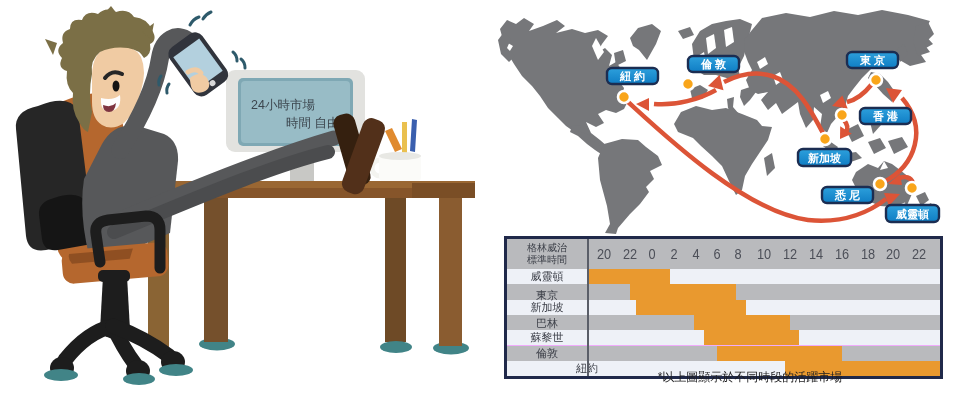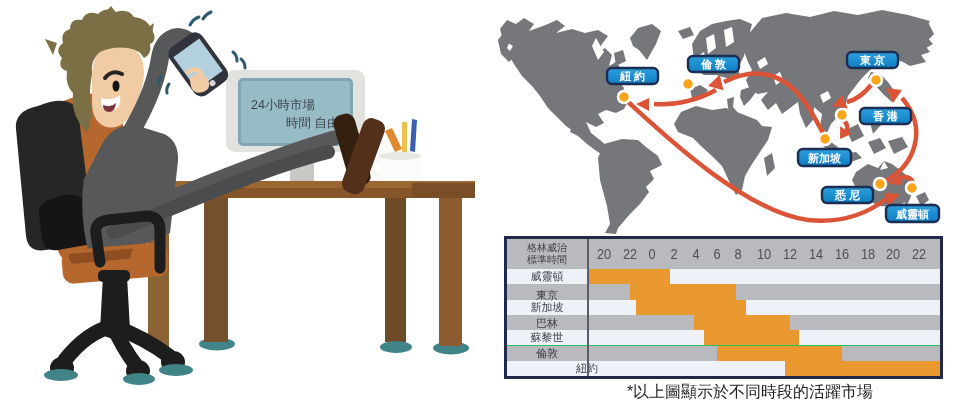--- a/index.html
+++ b/index.html
@@ -1,34 +1,34 @@
 <!DOCTYPE html>
 <html><head>
 <meta charset="utf-8">
 <style>
   html,body{margin:0;padding:0;background:#ffffff;}
   #stage{position:relative;width:979px;height:410px;background:#ffffff;overflow:hidden;
          font-family:"Liberation Sans", sans-serif;}
   #tbl{position:absolute;left:504px;top:236px;width:439px;height:143px;
-       border:3px solid #20294a;box-sizing:border-box;background:#22c55e;}
+       border:3px solid #20294a;box-sizing:border-box;background:#f0abfc;}
   .row{position:absolute;left:0;width:433px;}
   .gray{background:#b9babd;}
   .lite{background:#eef1f7;}
   .lbl{position:absolute;left:0;top:0;width:80px;height:100%;
        display:flex;align-items:center;justify-content:center;
        font-size:11px;color:#3d4049;}
   .bar{position:absolute;top:0;height:100%;background:#e9992f;}
   #vline{position:absolute;left:80px;top:0;width:1.5px;height:137px;background:#5a5e68;z-index:5;}
   #hours{position:absolute;left:0;top:0;width:433px;height:26px;z-index:2;}
   #hours span{position:absolute;top:6px;transform:translateX(-50%) scaleX(0.85);
       font-size:15px;color:#4c4f58;}
   #gmt{position:absolute;left:0;top:0;width:80px;height:30px;display:flex;align-items:center;
       justify-content:center;text-align:center;font-size:10px;line-height:12px;color:#3d4049;}
-  #cap{position:absolute;left:600px;top:382px;width:300px;text-align:center;
-       font-size:16px;color:#1d1d1f;}
+  #cap{position:absolute;left:600px;top:369px;width:300px;text-align:center;
+       font-size:12px;color:#1d1d1f;}
 </style>
 </head>
 <body>
 <div id="stage">
 
   <svg width="490" height="410" viewBox="0 0 490 410" style="position:absolute;left:0;top:0;">
 
     <rect x="148" y="192" width="21" height="158" fill="#8a6434"></rect>
     <rect x="385" y="192" width="21" height="150" fill="#6e4a26"></rect>
 

